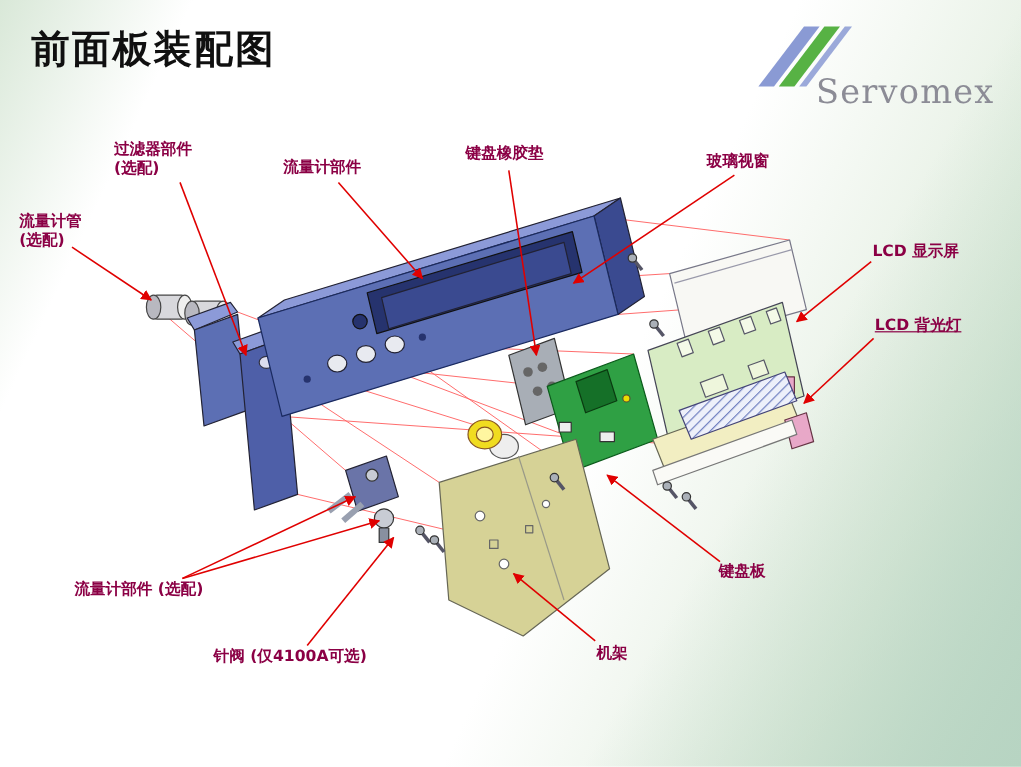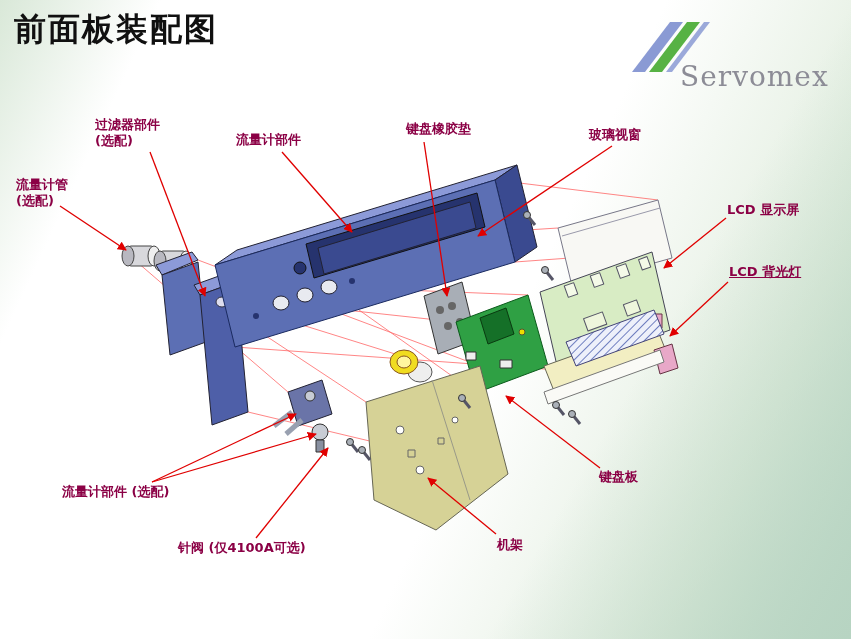--- a/index.html
+++ b/index.html
@@ -4,21 +4,21 @@
 <style>
   html,body{margin:0;padding:0;}
   .stage{
     position:relative;width:851px;height:639px;overflow:hidden;
     font-family:"DejaVu Sans","Liberation Sans",sans-serif;
     background:
       linear-gradient(300deg,#b7d4c2 0%,rgba(255,255,255,0) 30%),
       linear-gradient(115deg,#d9e8d8 0%,#ffffff 14%,#ffffff 58%,#dfecdc 84%,#c3dcc9 100%);
   }
   .title{
-    position:absolute;left:10px;top:4px;margin:4px;
+    position:absolute;left:10px;top:4px;margin:16px;
     font-family:"DejaVu Serif","Liberation Serif",serif;
     font-size:32px;font-weight:700;color:#101010;letter-spacing:2px;
   }
   .logo{position:absolute;left:620px;top:10px;width:225px;height:95px;}
   .logo text{
     font-family:"DejaVu Serif","Liberation Serif",serif;
     font-size:28px;fill:#8c8c96;letter-spacing:1px;
   }
   .diagram{position:absolute;left:0;top:0;width:851px;height:639px;}
   .label{
@@ -219,21 +219,21 @@
     <span>过滤器部件</span>
     <span>(选配)</span>
   </div>
   <div class="label" style="left:16px;top:177px;">
     <span>流量计管</span>
     <span>(选配)</span>
   </div>
   <div class="label" style="left:236px;top:132px;">
     <span>流量计部件</span>
   </div>
-  <div class="label" style="left:406px;top:121px;">
+  <div class="label" style="left:388px;top:121px;">
     <span>键盘橡胶垫</span>
   </div>
   <div class="label" style="left:589px;top:127px;">
     <span>玻璃视窗</span>
   </div>
   <div class="label" style="left:727px;top:202px;">
     <span>LCD 显示屏</span>
   </div>
   <div class="label" style="left:729px;top:264px;text-decoration:underline;">
     <span>LCD  背光灯</span>

